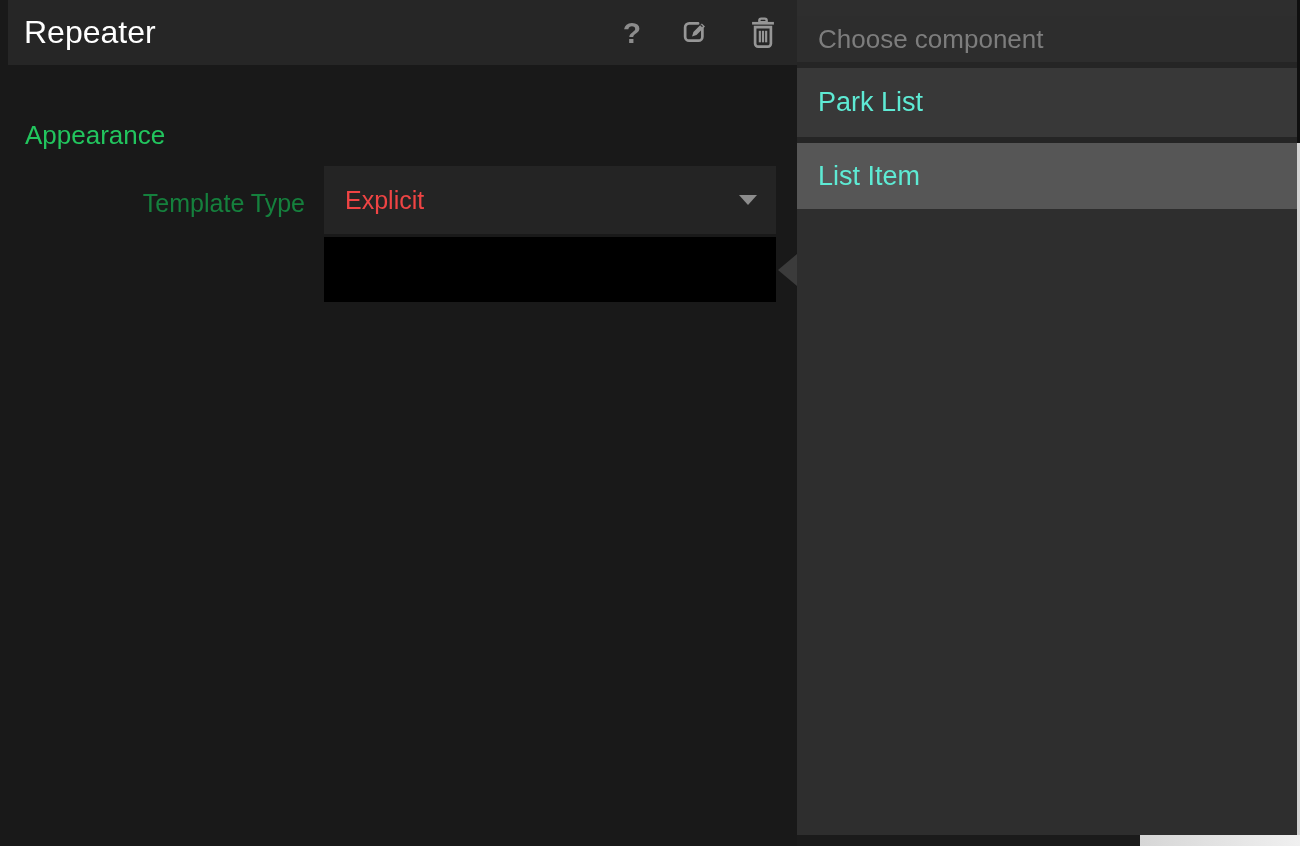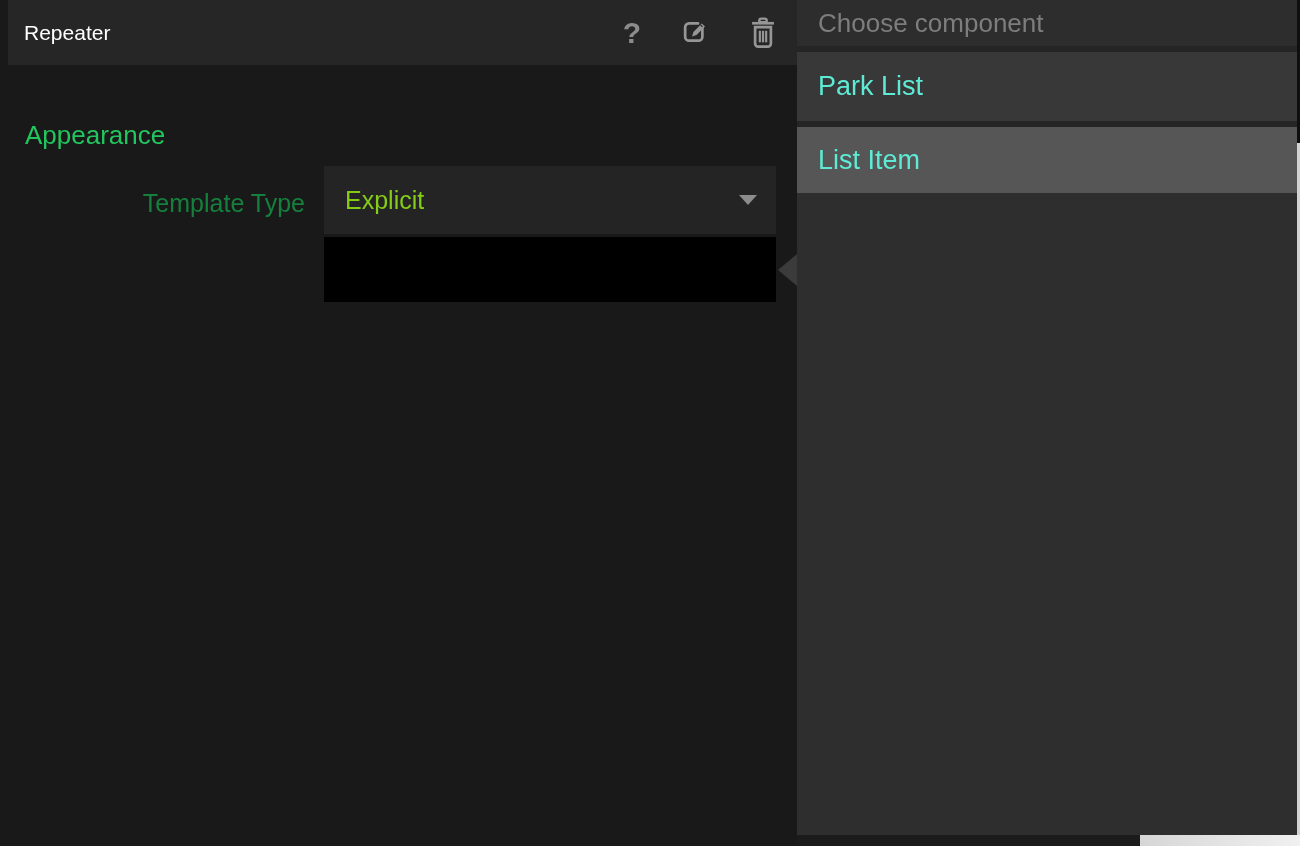--- a/index.html
+++ b/index.html
@@ -13,21 +13,21 @@
 
   
   .props-header {
     position: absolute;
     left: 8px; top: 0; width: 789px; height: 65px;
     background: #262626;
   }
   .props-title {
     position: absolute;
     left: 16px; top: 0; height: 65px; line-height: 65px;
-    color: #ffffff; font-size: 21px;
+    color: #ffffff; font-size: 32px;
     white-space: nowrap;
   }
   .icon-btn {
     position: absolute;
     top: 14px; width: 38px; height: 38px;
     display: flex; align-items: center; justify-content: center;
     cursor: pointer; background: transparent; border: none;
   }
   .icon-btn.help   { left: 605px; }
   .icon-btn.edit   { left: 668px; }
@@ -55,21 +55,21 @@
 
   .select-field {
     position: absolute;
     left: 324px; top: 166px; width: 452px; height: 68px;
     background: #242424;
     cursor: pointer;
   }
   .select-value {
     position: absolute;
     left: 21px; top: 0; height: 68px; line-height: 68px;
-    color: #84cc16; font-size: 25px;
+    color: #ef4444; font-size: 25px;
     white-space: nowrap;
   }
   .select-caret {
     position: absolute;
     right: 19px; top: 29px;
     width: 0; height: 0;
     border-left: 9px solid transparent;
     border-right: 9px solid transparent;
     border-top: 10px solid #8c8c8c;
   }
@@ -81,21 +81,21 @@
   }
 
   
   .picker-panel {
     position: absolute;
     left: 797px; top: 0; width: 500px; height: 835px;
     background: #2e2e2e;
   }
   .picker-list {
     position: absolute;
-    left: 0; top: 0; width: 100%;
+    left: 0; top: 16px; width: 100%;
     background: #252525;
   }
   .picker-title {
     height: 46px; line-height: 46px;
     padding-left: 21px;
     background: #2d2d2d;
     color: #7d7d7d; font-size: 26px;
     margin-bottom: 6px;
     white-space: nowrap; overflow: hidden;
   }

